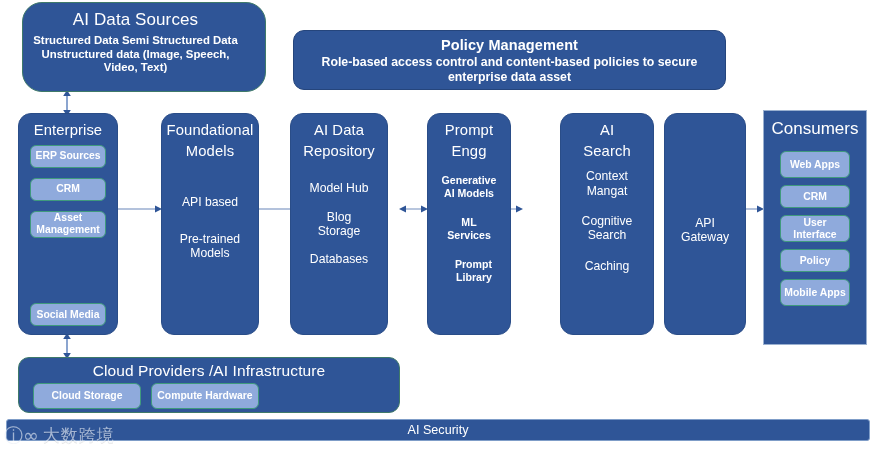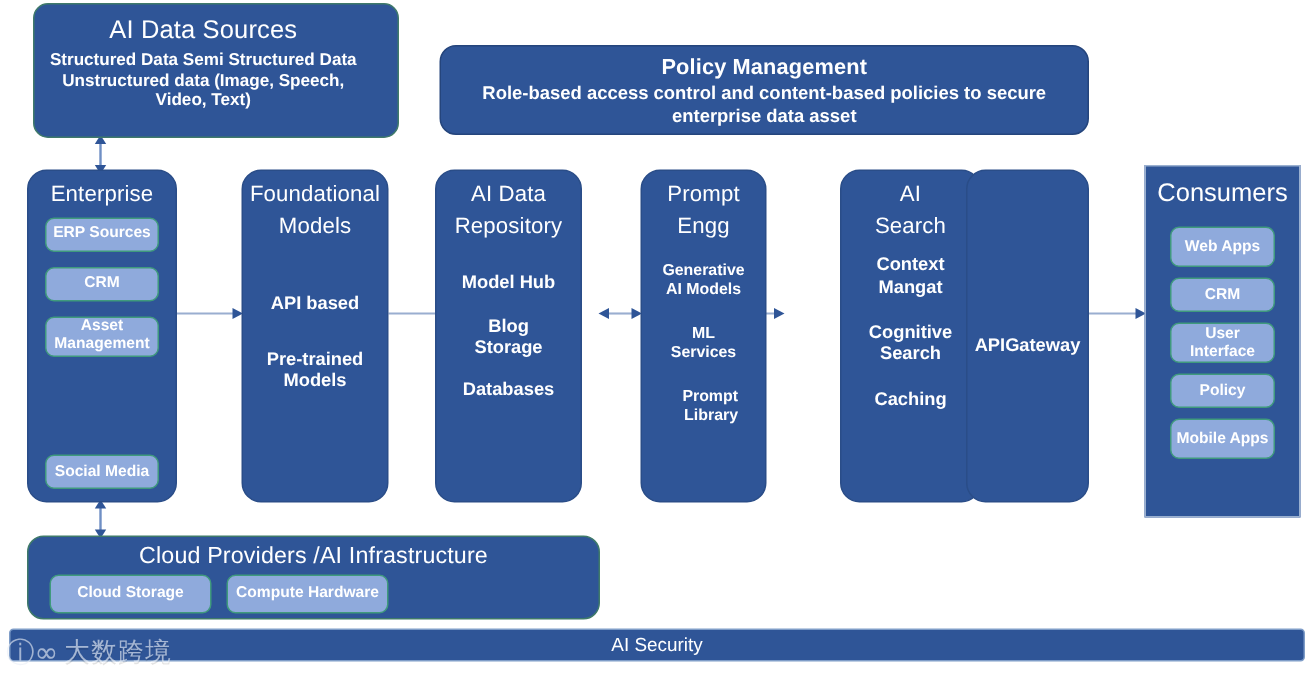--- a/index.html
+++ b/index.html
@@ -40,33 +40,33 @@
   .box .sub {
     font-size: 11.3px;
     line-height: 1.2;
     font-weight: 700;
     color: #ffffff;
   }
   .box .item {
     font-size: 12.2px;
     line-height: 1.18;
     color: #ffffff;
-    font-weight: 700;
+    font-weight: 400;
   }
   .box .item.small {
     font-size: 10.6px;
     font-weight: 700;
   }
 
   
   #ai-data-sources {
     left: 22px; top: 2px; width: 244px; height: 90px;
     padding: 7px 27px 0 10px;
     border: 1.5px solid #3f7a6a;
-    border-radius: 10px;
+    border-radius: 20px;
   }
   #ai-data-sources .title { font-size: 17px; margin-bottom: 5px; }
   #ai-data-sources .sub { font-size: 11.4px; }
 
   #policy-management {
     left: 293px; top: 30px; width: 433px; height: 60px;
     padding: 6px 12px 0 12px;
     border-radius: 11px;
     border: 1px solid #25457c;
   }
@@ -313,21 +313,21 @@
   <div class="box pillar" id="ai-search">
     <div class="title">AI</div>
     <div class="title">Search</div>
     <div class="list" style="margin-top:2px;">
       <div class="item" style="width:58px; margin-top:6px;">Context Mangat</div>
       <div class="item" style="width:64px; margin-top:16px;">Cognitive Search</div>
       <div class="item" style="margin-top:16px;">Caching</div>
     </div>
   </div>
 
-  <div class="box pillar" id="api-gateway" style="display:flex; flex-direction:row; align-items:center; justify-content:center; padding-top:12px;">
+  <div class="box pillar" id="api-gateway" style="display:flex; flex-direction:column; align-items:center; justify-content:center; padding-top:12px;margin-left:20px;">
     <div class="item">API</div>
     <div class="item">Gateway</div>
   </div>
 
   <div id="consumers">
     <div class="title">Consumers</div>
     <div class="stack">
       <div class="chip tall">Web Apps</div>
       <div class="chip">CRM</div>
       <div class="chip tall">User Interface</div>

